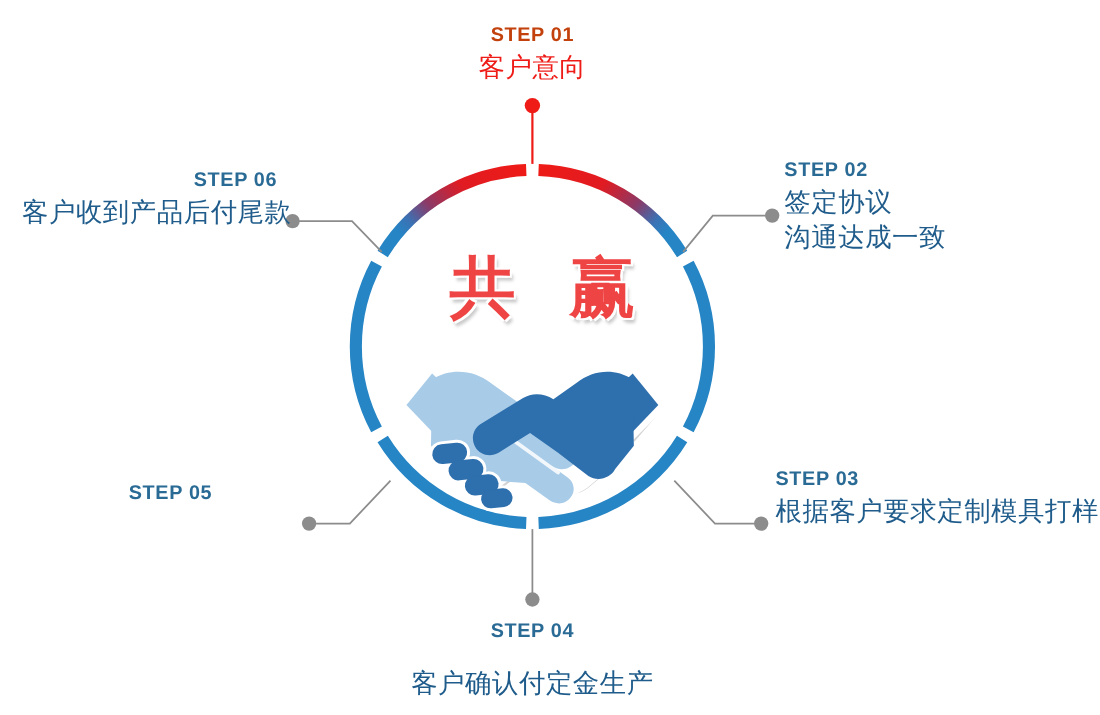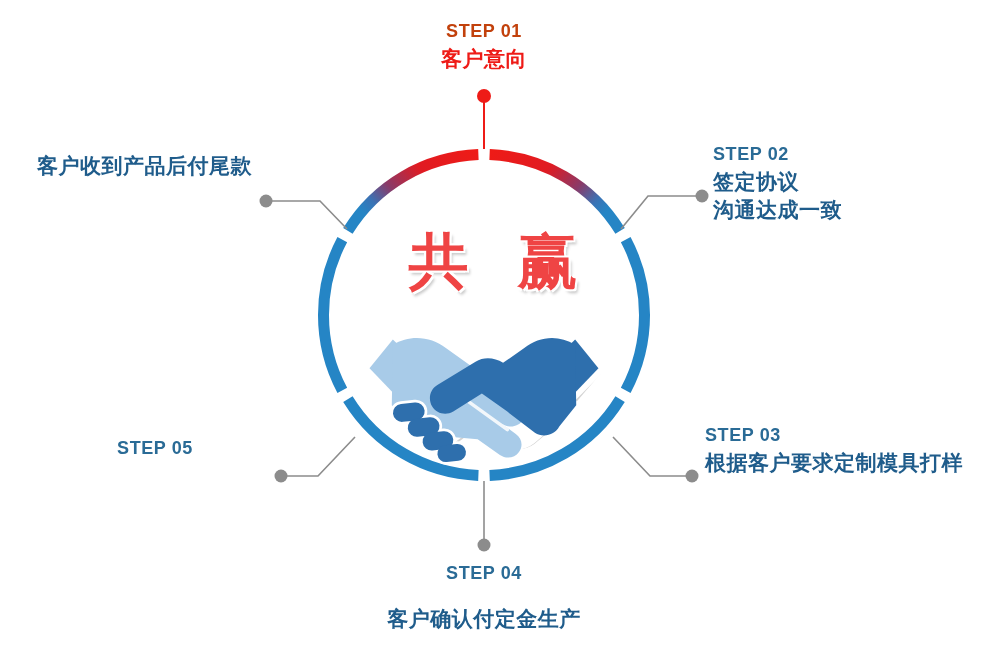--- a/index.html
+++ b/index.html
@@ -60,22 +60,22 @@
   }
   .step .num {
     font-size: 18px;
     font-weight: bold;
     letter-spacing: 0.6px;
     color: #2a6b96;
     line-height: 1.25;
   }
   .step .title {
     font-family: "DejaVu Sans", "Liberation Sans", sans-serif;
-    font-size: 21px;
-    font-weight: bold;
+    font-size: 24px;
+    font-weight: normal;
     color: #1f5c8b;
     line-height: 1.35;
     letter-spacing: 0.5px;
   }
   .step.accent .num { color: #c2410c; }
   .step.accent .title { color: #ee1b17; }
 
   .step.align-right { text-align: right; }
   .step.align-left  { text-align: left; }
   .step.align-center{ text-align: center; }
@@ -228,16 +228,17 @@
   <div class="step align-center" id="step04">
     <div class="num">STEP 04</div>
     <div class="title">客户确认付定金生产</div>
   </div>
 
   <div class="step align-center" id="step05">
     <div class="num">STEP 05</div>
   </div>
 
   <div class="step align-right" id="step06">
+    <div class="num">STEP 06</div>
     <div class="title">客户收到产品后付尾款</div>
   </div>
 
 </div>
 
 </body></html>

